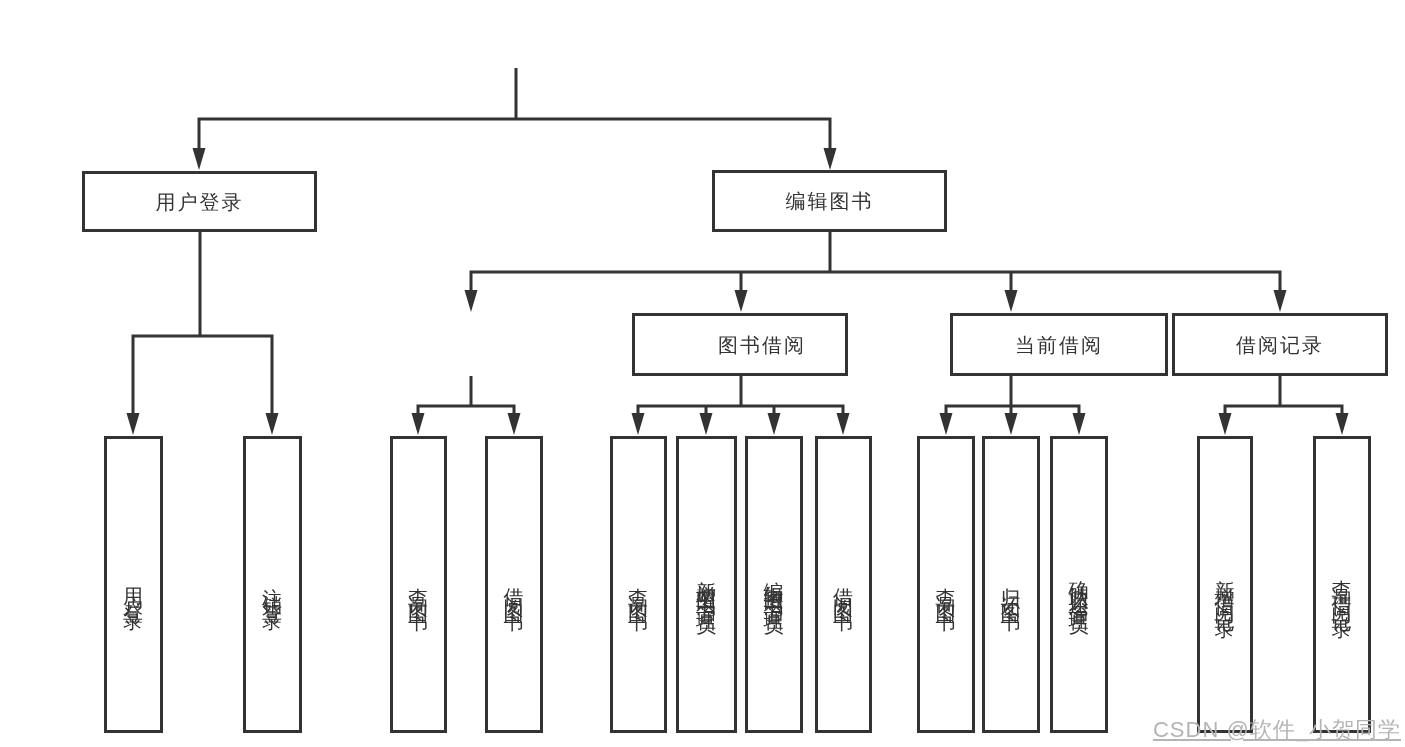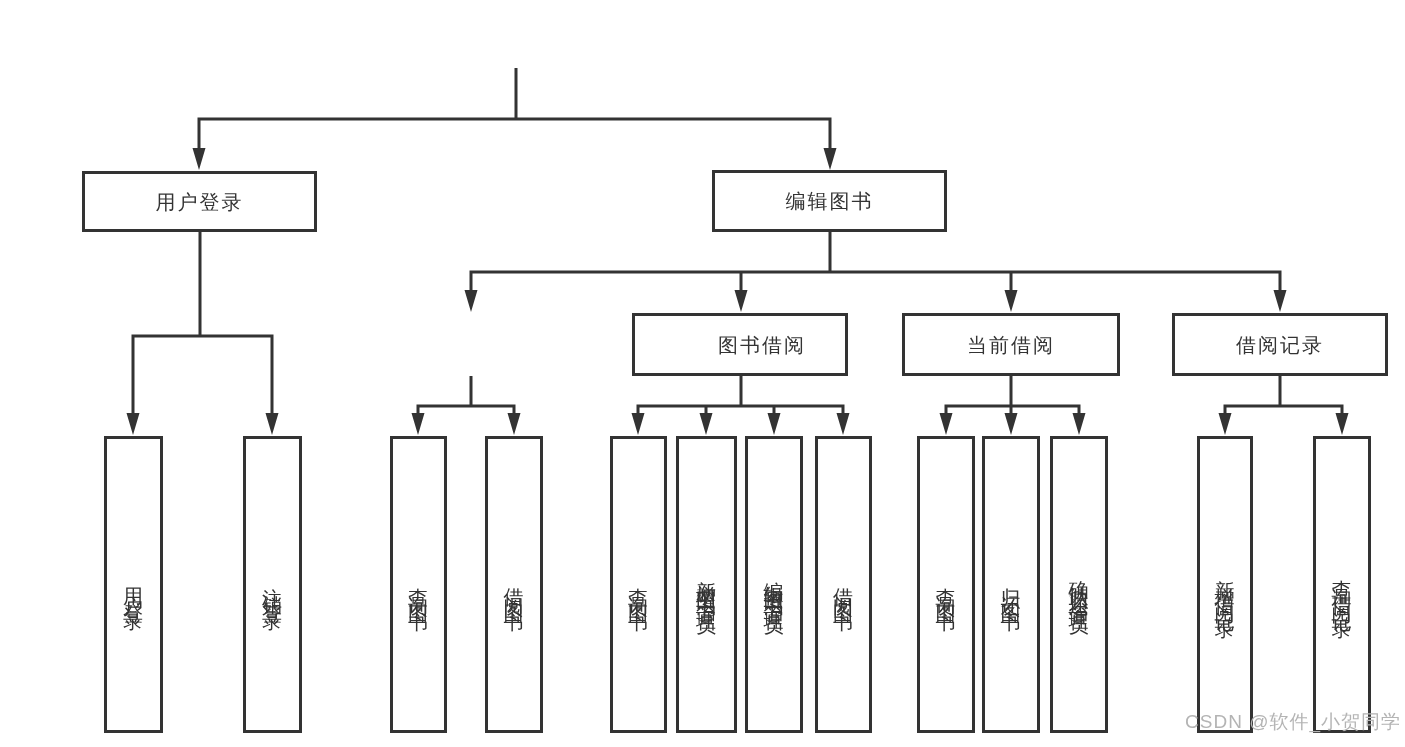--- a/index.html
+++ b/index.html
@@ -41,26 +41,27 @@
   }
   .vnode {
     writing-mode: vertical-rl;
     letter-spacing: 8px;
     padding-top: 6px;
   }
   .vnode.long { letter-spacing: 5px; }
   .watermark {
     position: absolute;
     right: 4px;
-    bottom: 12px;
-    font-size: 19px;
+    bottom: 2px;
+    font-size: 22px;
     color: var(--wm);
     z-index: 5;
     letter-spacing: 1px;
     white-space: nowrap;
+    text-decoration: underline;
   }
 </style>
 </head>
 <body>
 
 <div class="canvas">
 
   <svg class="connectors" viewBox="0 0 1405 747" xmlns="http://www.w3.org/2000/svg">
     <path d="M516 68 V119
              M199 119 H830
@@ -99,21 +100,21 @@
              M1072.5 413 H1085.5 L1079 435 Z
              M1218.5 413 H1231.5 L1225 435 Z
              M1335.5 413 H1348.5 L1342 435 Z" fill="currentColor"></path>
   </svg>
 
 
   <div class="node" style="left:82px; top:171px; width:235px; height:61px;">用户登录</div>
   <div class="node" style="left:712px; top:170px; width:235px; height:62px;">编辑图书</div>
 
   <div class="node" style="left:632px; top:313px; width:216px; height:63px;padding-left:44px;">图书借阅</div>
-  <div class="node" style="left:902px; top:313px; width:218px; height:63px;">当前借阅</div>
+  <div class="node" style="left:950px; top:313px; width:218px; height:63px;">当前借阅</div>
   <div class="node" style="left:1172px; top:313px; width:216px; height:63px;">借阅记录</div>
 
   <div class="node vnode" style="left:104px; top:436px; width:59px; height:297px;">用户登录</div>
   <div class="node vnode" style="left:243px; top:436px; width:59px; height:297px;">注销登录</div>
 
   <div class="node vnode" style="left:390px; top:436px; width:57px; height:297px;">查询图书</div>
   <div class="node vnode" style="left:485px; top:436px; width:58px; height:297px;">借阅图书</div>
 
   <div class="node vnode" style="left:610px; top:436px; width:57px; height:297px;">查询图书</div>
   <div class="node vnode long" style="left:676px; top:436px; width:61px; height:297px;">新增图书（管理员）</div>

